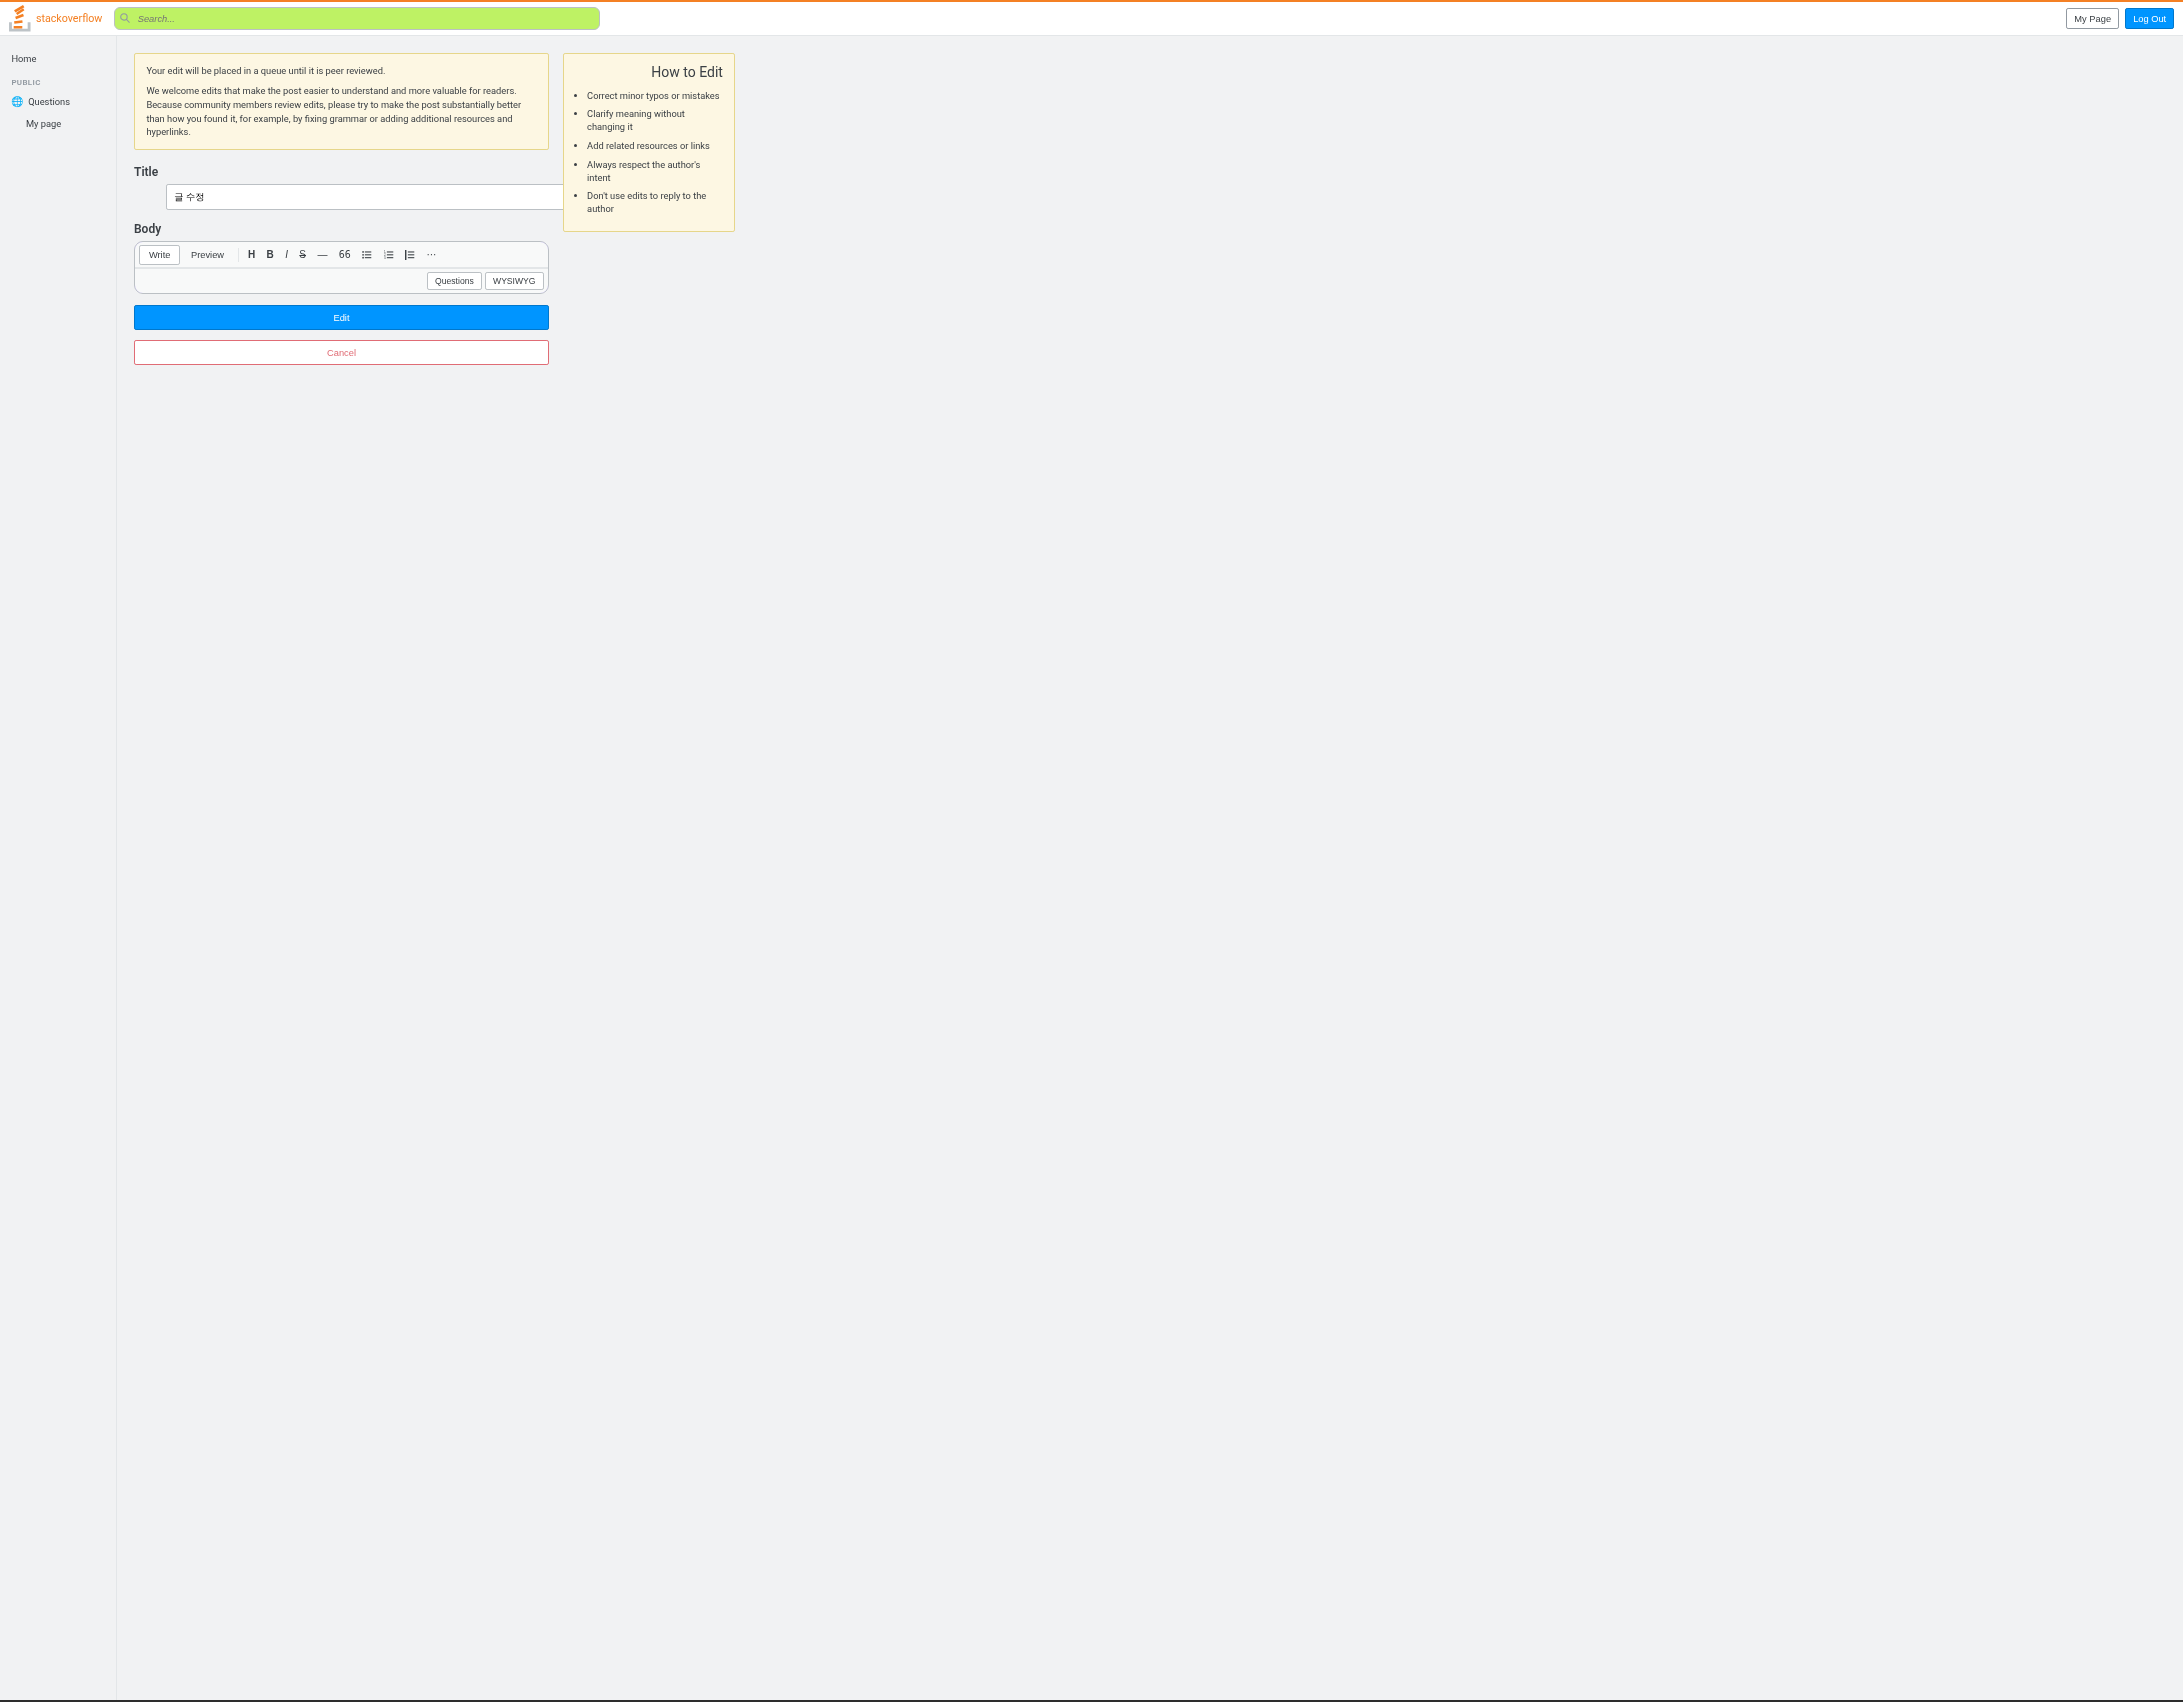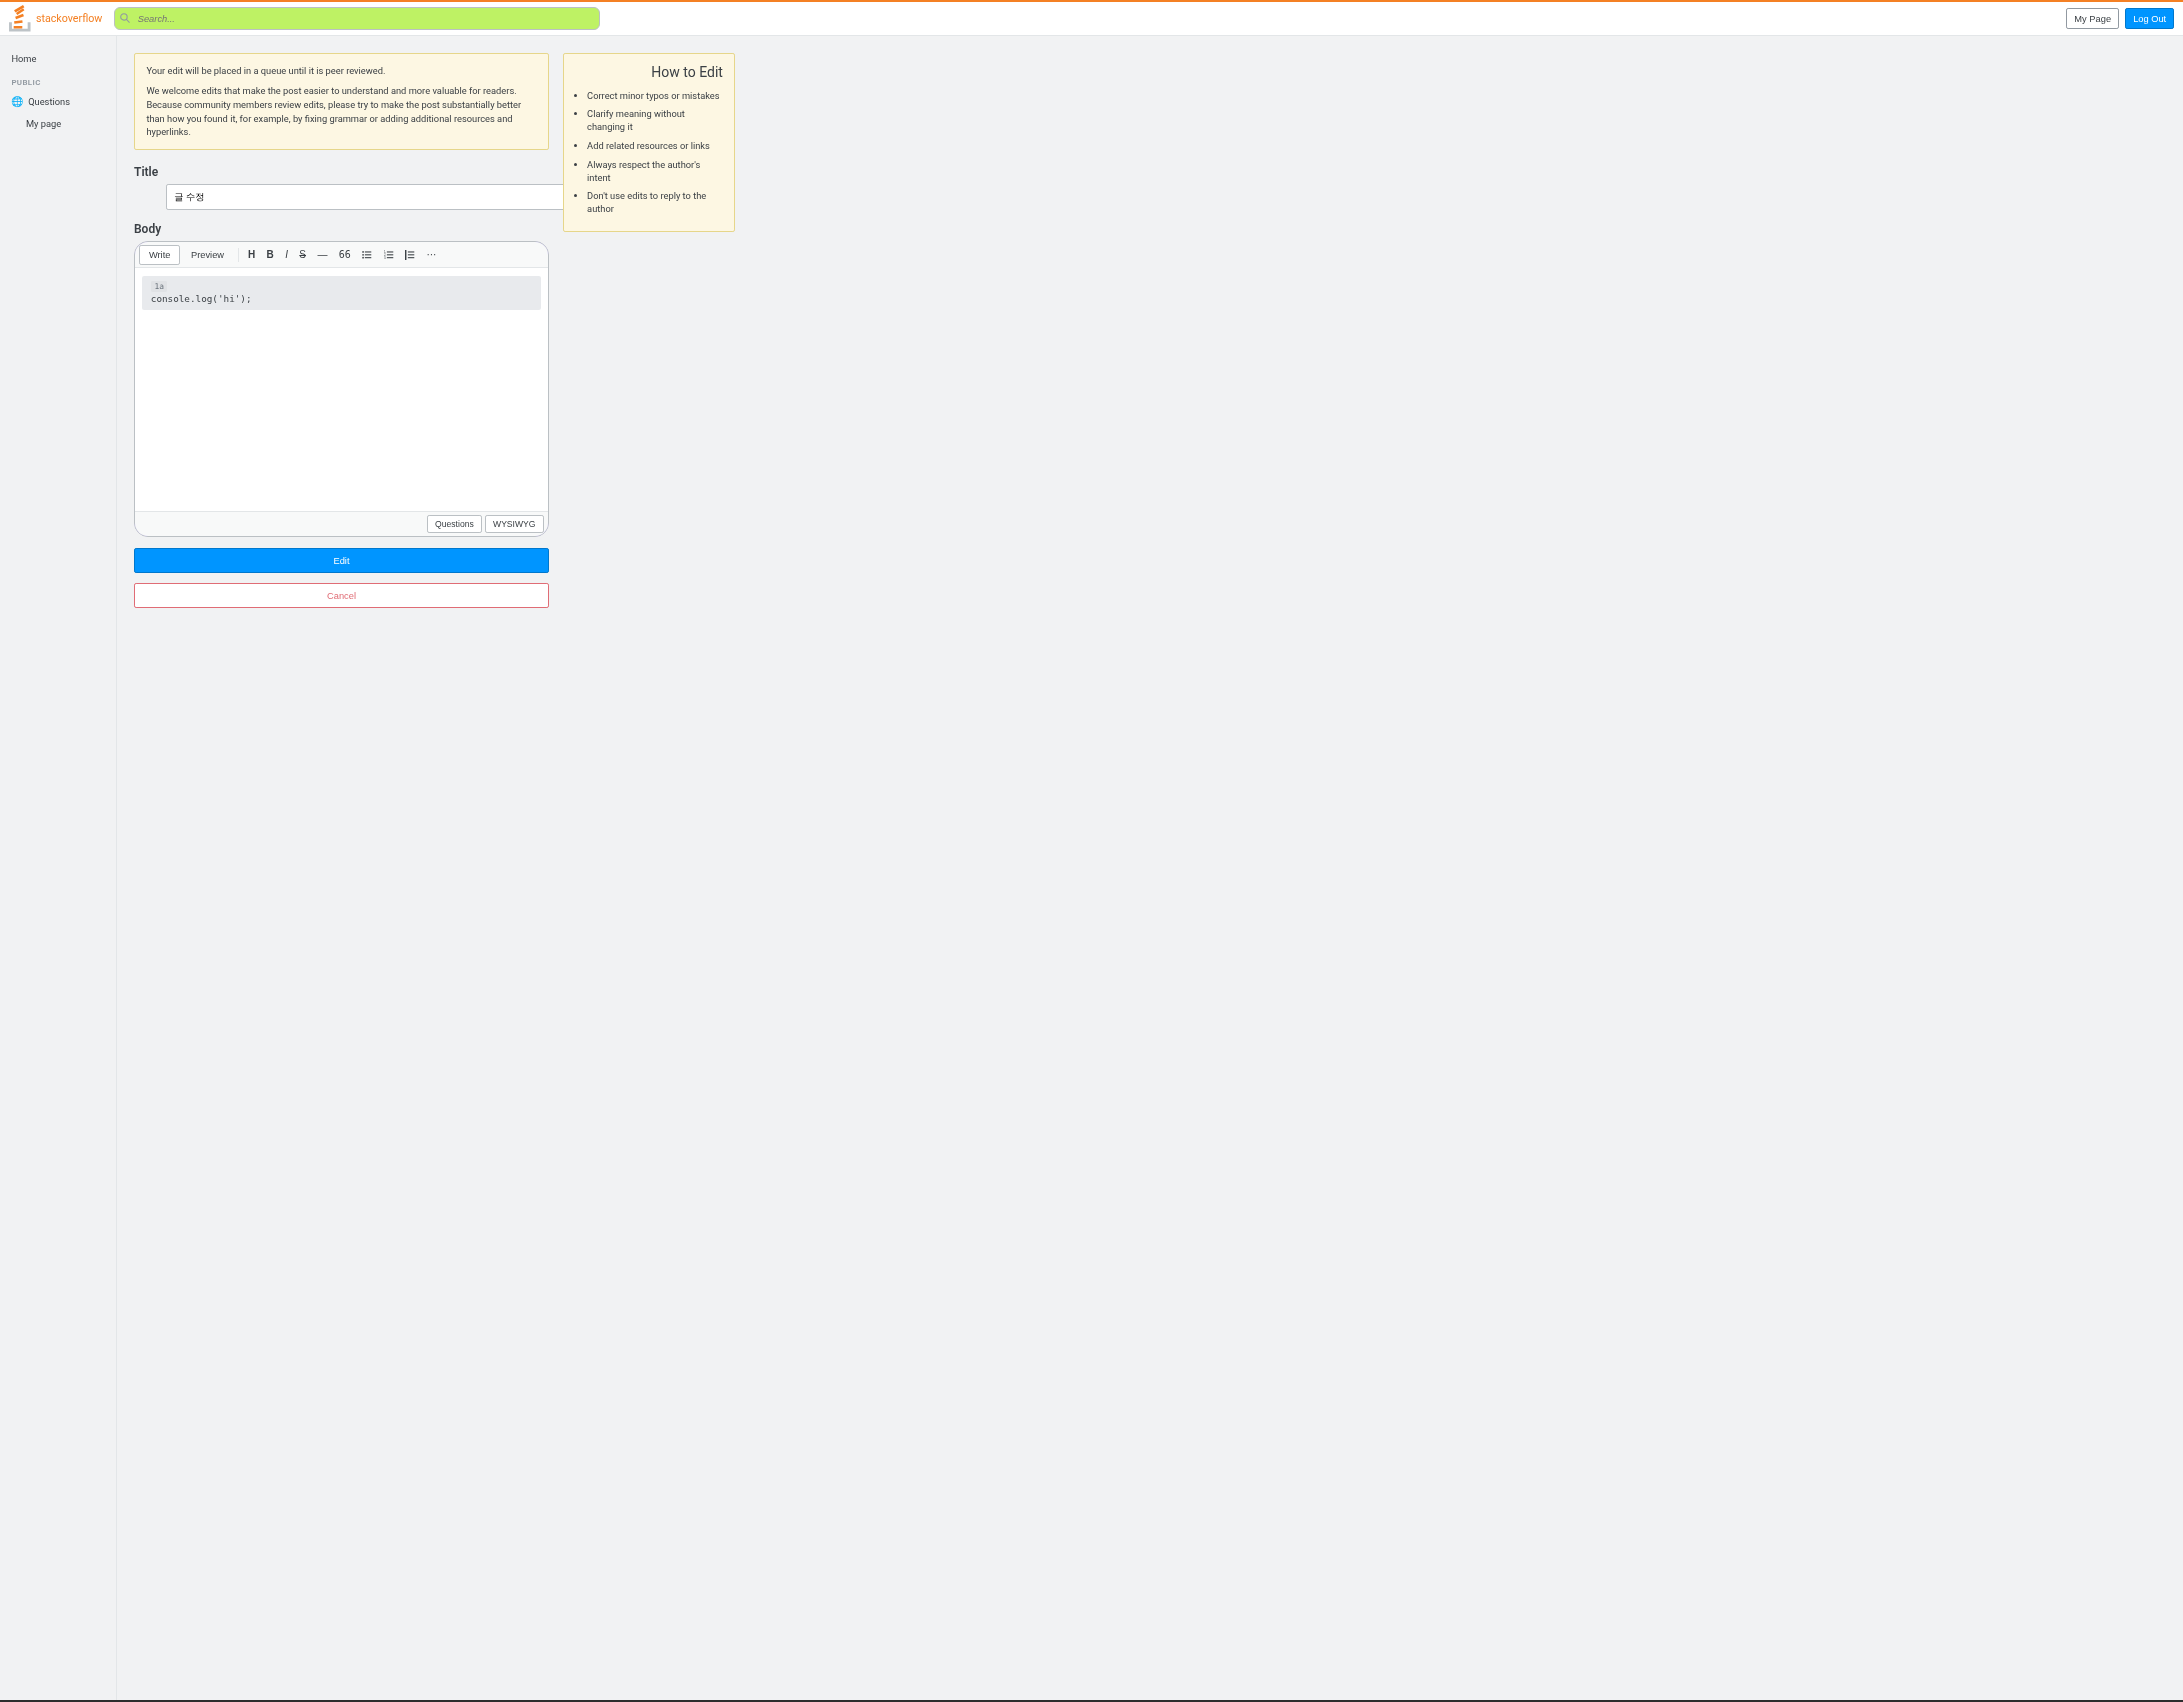--- a/index.html
+++ b/index.html
@@ -183,21 +183,21 @@
       border-radius: 2.1px;
       padding: 0 7.2px;
       font-size: 9.3px;
       background: #fff;
       margin-left: 32px;
     }
 
     
     .editor-wrapper {
       border: 0.7px solid #bbc0c4;
-      border-radius: 14px;
+      border-radius: 9px;
       background: #c4b5fd;
       overflow: hidden;
     }
     .editor-toolbar {
       display: flex;
       align-items: center;
       border-bottom: 0.7px solid #e3e6e8;
       padding: 2.9px 4.3px;
       gap: 1.4px;
       background: #f8f9f9;
@@ -415,28 +415,20 @@
                 <svg width="10" height="10" viewBox="0 0 14 14">
                     <rect x="0" y="0" width="2" height="14" fill="#3b4045"></rect>
                     <rect x="4" y="2" width="9" height="1.5" fill="#3b4045"></rect>
                     <rect x="4" y="6" width="9" height="1.5" fill="#3b4045"></rect>
                     <rect x="4" y="10" width="9" height="1.5" fill="#3b4045"></rect>
                   </svg>
               </button>
               <button class="toolbar-btn">···</button>
             </div>
 
-            <div class="editor-body">
-              <div class="code-block">
-                <div class="code-line-numbers">
-                  <span style="background:#e0e2e5; padding:0.7px 3.6px; border-radius:1.4px; font-size:7.9px; color:#6a737c;">1a</span>
-                </div>
-                <div class="code-content">console.log('hi');</div>
-              </div>
-            </div>
 
             <div class="editor-footer">
               <button class="editor-footer-btn">Questions</button>
               <button class="editor-footer-btn">WYSIWYG</button>
             </div>
           </div>
         </div>
 
         <div class="action-row">
           <button class="btn-edit">Edit</button>

